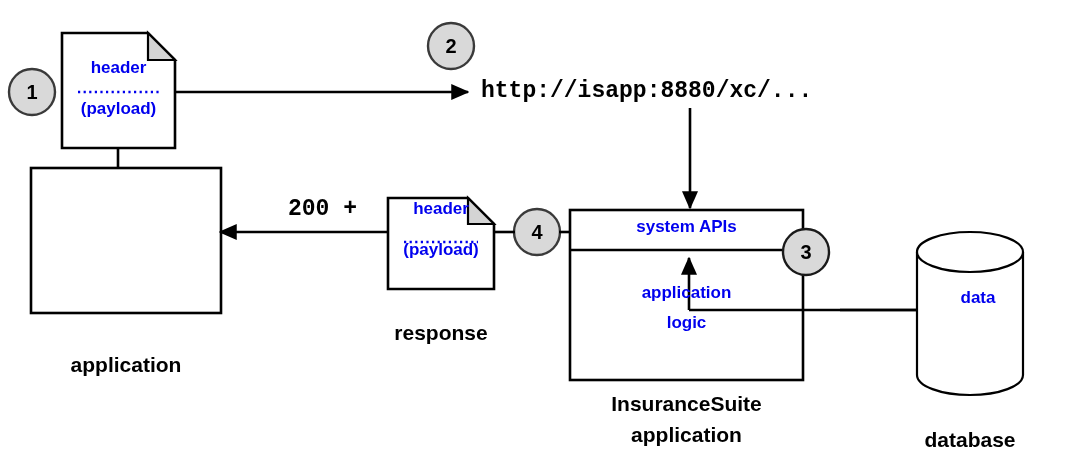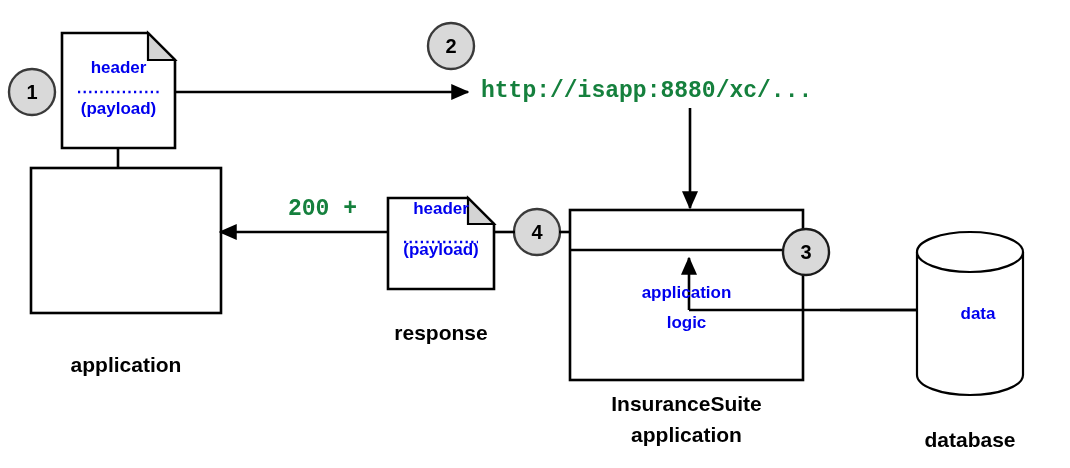--- a/index.html
+++ b/index.html
@@ -38,21 +38,21 @@
     font-size: 21px;
     font-family: "Liberation Sans", sans-serif;
   }
   .lbl-blue {
     color: #0000ee;
     font-weight: bold;
     font-size: 17px;
     font-family: "Liberation Sans", sans-serif;
   }
   .lbl-mono {
-    color: #15803d;
+    color: #000000;
     font-weight: bold;
     font-size: 23px;
     font-family: "Liberation Mono", monospace;
     letter-spacing: 0px;
   }
   .step-num {
     position: absolute;
     color: #000000;
     font-weight: bold;
     font-size: 20px;
@@ -128,21 +128,22 @@
   <div class="lbl lbl-mono" style="left:481px; top:78px; text-align:left;">http://isapp:8880/xc/...</div>
 
   <div class="lbl lbl-mono" style="left:288px; top:196px; text-align:left;">200 +</div>
 
   <div class="lbl lbl-black" style="left:31px; top:353px; width:190px;">application</div>
 
   <div class="lbl lbl-blue" style="left:388px; top:199px; width:106px;">header</div>
   <div class="lbl lbl-blue" style="left:382px; top:240px; width:118px;">(payload)</div>
   <div class="lbl lbl-black" style="left:388px; top:273px; width:106px;margin-top:48px;">response</div>
 
+  <div class="lbl lbl-blue" style="left:570px; top:217px; width:233px;">system APIs</div>
   <div class="lbl lbl-blue" style="left:570px; top:283px; width:233px;">application</div>
   <div class="lbl lbl-blue" style="left:570px; top:313px; width:233px;">logic</div>
   <div class="lbl lbl-black" style="left:570px; top:392px; width:233px;">InsuranceSuite</div>
   <div class="lbl lbl-black" style="left:570px; top:423px; width:233px;">application</div>
 
-  <div class="lbl lbl-blue" style="left:917px; top:304px; width:122px;">data</div>
+  <div class="lbl lbl-blue" style="left:917px; top:288px; width:122px;">data</div>
   <div class="lbl lbl-black" style="left:897px; top:428px; width:146px;">database</div>
 
 </div>
 
 </body></html>

